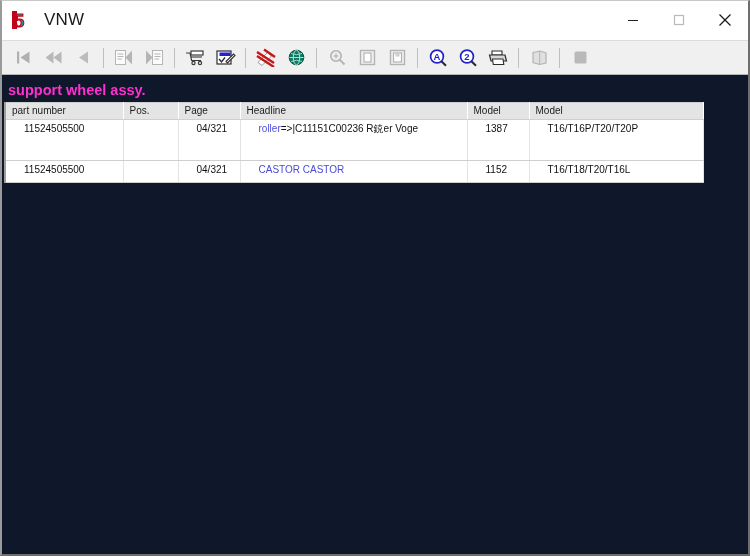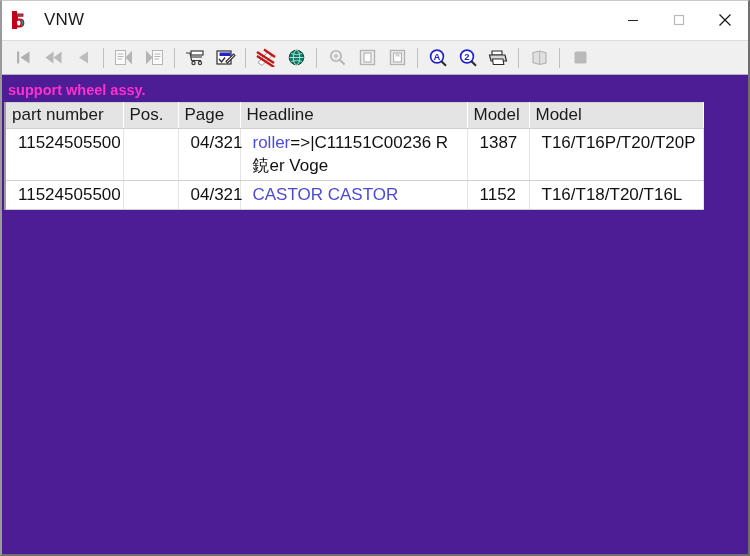--- a/index.html
+++ b/index.html
@@ -84,54 +84,54 @@
   .tb-sep {
     width: 1px; height: 20px;
     background: #bfbfbf;
     margin: 0 5px;
     flex: 0 0 auto;
   }
 
   
   .content {
     flex: 1 1 auto;
-    background: #4c1d95;
+    background: #0f172a;
     padding: 0;
     overflow: hidden;
   }
   .heading {
     color: #ff2fd0;
     font-weight: bold;
     font-size: 14.5px;
     padding: 7px 0 4px 6px;
     font-family: "Liberation Sans", sans-serif;
   }
 
   table.results {
     border-collapse: collapse;
     table-layout: fixed;
     width: 698px;
     margin-left: 2px;
-    font-size: 17px;
+    font-size: 10px;
     color: #111111;
   }
   table.results th {
     background: #e4e4e4;
     font-weight: normal;
     text-align: left;
     padding: 2px 4px 3px 6px;
     border-right: 1px solid #ffffff;
     border-bottom: 1px solid #cfcfcf;
     border-top: 1px solid #cfcfcf;
     vertical-align: top;
     color: #1a1a1a;
   }
   table.results th.first { border-left: 2px solid #9d9d9d; }
   table.results td {
-    padding: 2px 4px 3px 12px;
+    padding: 2px 4px 3px 18px;
     border-right: 1px solid #e3e3e3;
     border-bottom: 1px solid #cfcfcf;
     vertical-align: top;
     background: #ffffff;
     line-height: 1.36;
   }
   table.results td.first { border-left: 2px solid #9d9d9d; }
   .link { color: #4d4ddd; }
   .link-strong { color: #4a4ad6; }
   .cjk { font-family: Liberation Sans, sans-serif; }

